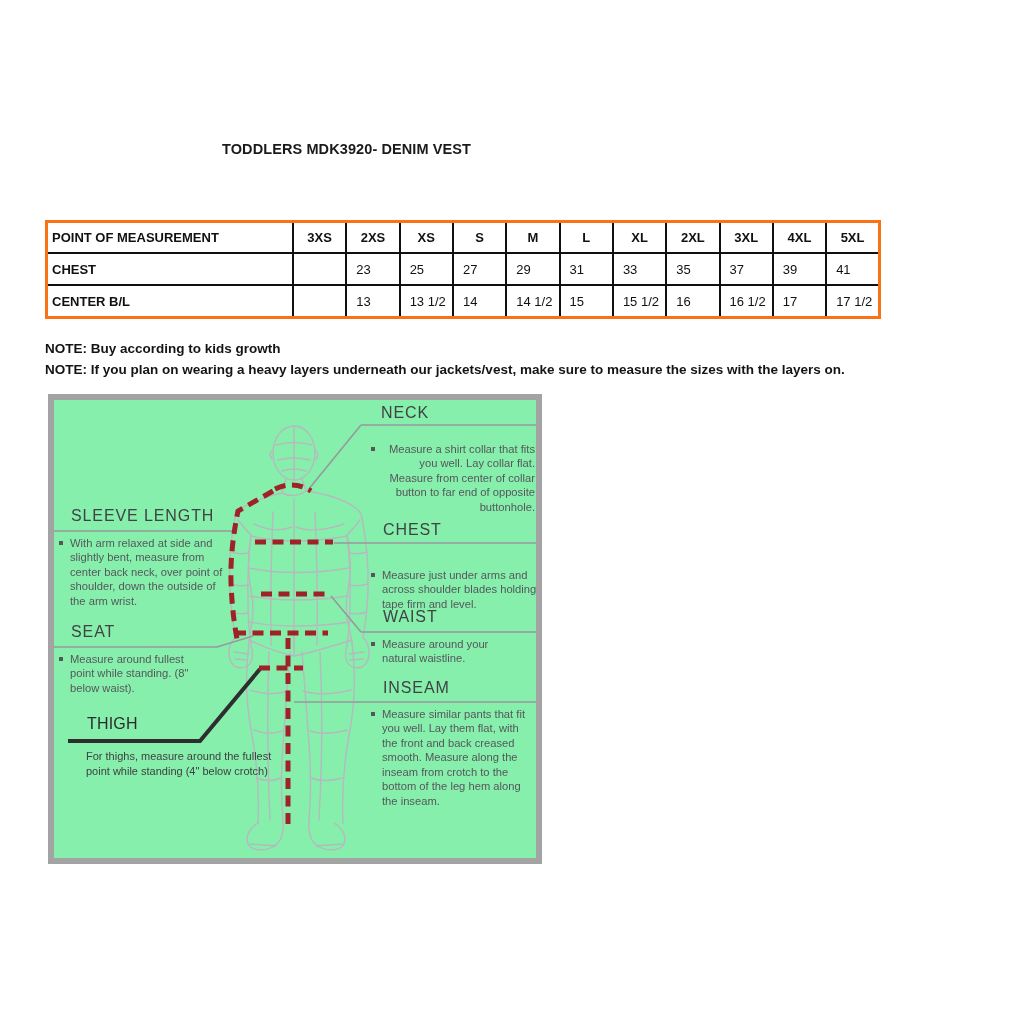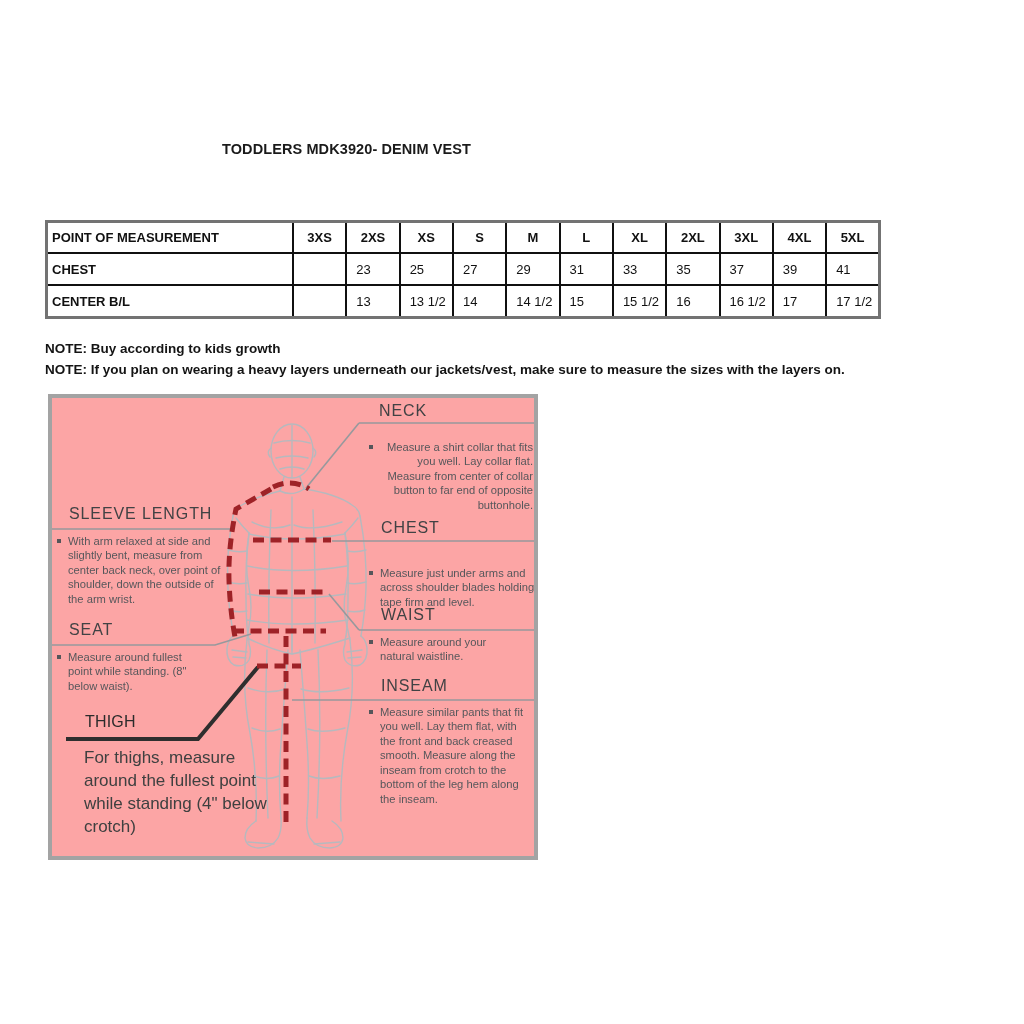--- a/index.html
+++ b/index.html
@@ -2,45 +2,45 @@
 <html style="--measure-line: #9e2227; --figure-line: #b6b9be; --leader-line: #97999d; --thigh-leader: #2e2e2e;"><head>
 <meta charset="utf-8">
 <style>
   html,body{margin:0;padding:0;background:#ffffff;}
   .page{position:relative;width:1024px;height:1024px;background:#fff;
         font-family:"Liberation Sans",sans-serif;color:#111;overflow:hidden;}
   .title{position:absolute;left:210px;top:129px;font-size:14.5px;font-weight:bold;
          letter-spacing:.1px;color:#1a1a1a;margin:12px;}
   
   table.size-table{position:absolute;left:45px;top:220px;width:836px;
-        border-collapse:collapse;table-layout:fixed;border:3px solid #737373;}
+        border-collapse:collapse;table-layout:fixed;border:3px solid #f97316;}
   table.size-table th,table.size-table td{border:2px solid #101010;font-size:13px;
         height:29px;padding:0 0 0 9px;text-align:left;white-space:nowrap;overflow:hidden;}
   table.size-table th{font-weight:bold;text-align:center;padding:0;}
   table.size-table th.poml{text-align:left;padding-left:4px;width:240px;}
   table.size-table td.rowlabel{font-weight:bold;padding-left:4px;}
   table.size-table tbody td{height:30px;}
   
   .notes{position:absolute;left:45px;top:339px;}
   .notes p{margin:0;font-size:13.5px;font-weight:bold;color:#141414;line-height:20.5px;}
   
   .diagram{position:absolute;left:48px;top:394px;width:482px;height:458px;
-           border:4px solid #a3a3a3;background:#fca5a5;}
+           border:6px solid #a3a3a3;background:#86efac;}
   .diagram svg{position:absolute;left:0;top:0;}
   .fig{stroke:var(--figure-line,#b6b9be);stroke-width:1.4;fill:none;
        stroke-linecap:round;stroke-linejoin:round;}
   .leader{stroke:var(--leader-line,#97999d);stroke-width:1.6;fill:none;}
   .leader-thick{stroke:var(--thigh-leader,#2e2e2e);stroke-width:4;fill:none;}
   .redline{stroke:var(--measure-line,#9e2227);stroke-width:5;stroke-dasharray:11 6.5;fill:none;}
   .guide-sec{position:absolute;}
   .guide-title{font-size:16px;letter-spacing:.9px;color:#414244;white-space:nowrap;}
   .guide-title.dark{color:#2b2b2b;letter-spacing:.2px;}
   .guide-body{display:flex;font-size:11.2px;line-height:1.29;color:#56575b;}
   .guide-body .sq{flex:none;width:4px;height:4px;background:#55565a;margin:5px 7px 0 0;}
-  .guide-body.no-bullet{font-size:17px;color:#3f4040;line-height:1.35;}
+  .guide-body.no-bullet{font-size:11px;color:#3f4040;line-height:1.35;}
 </style>
 </head>
 <body>
 
 <div class="page">
 
   <h1 class="title">TODDLERS MDK3920- DENIM VEST</h1>
 
   <table class="size-table">
     <thead>

